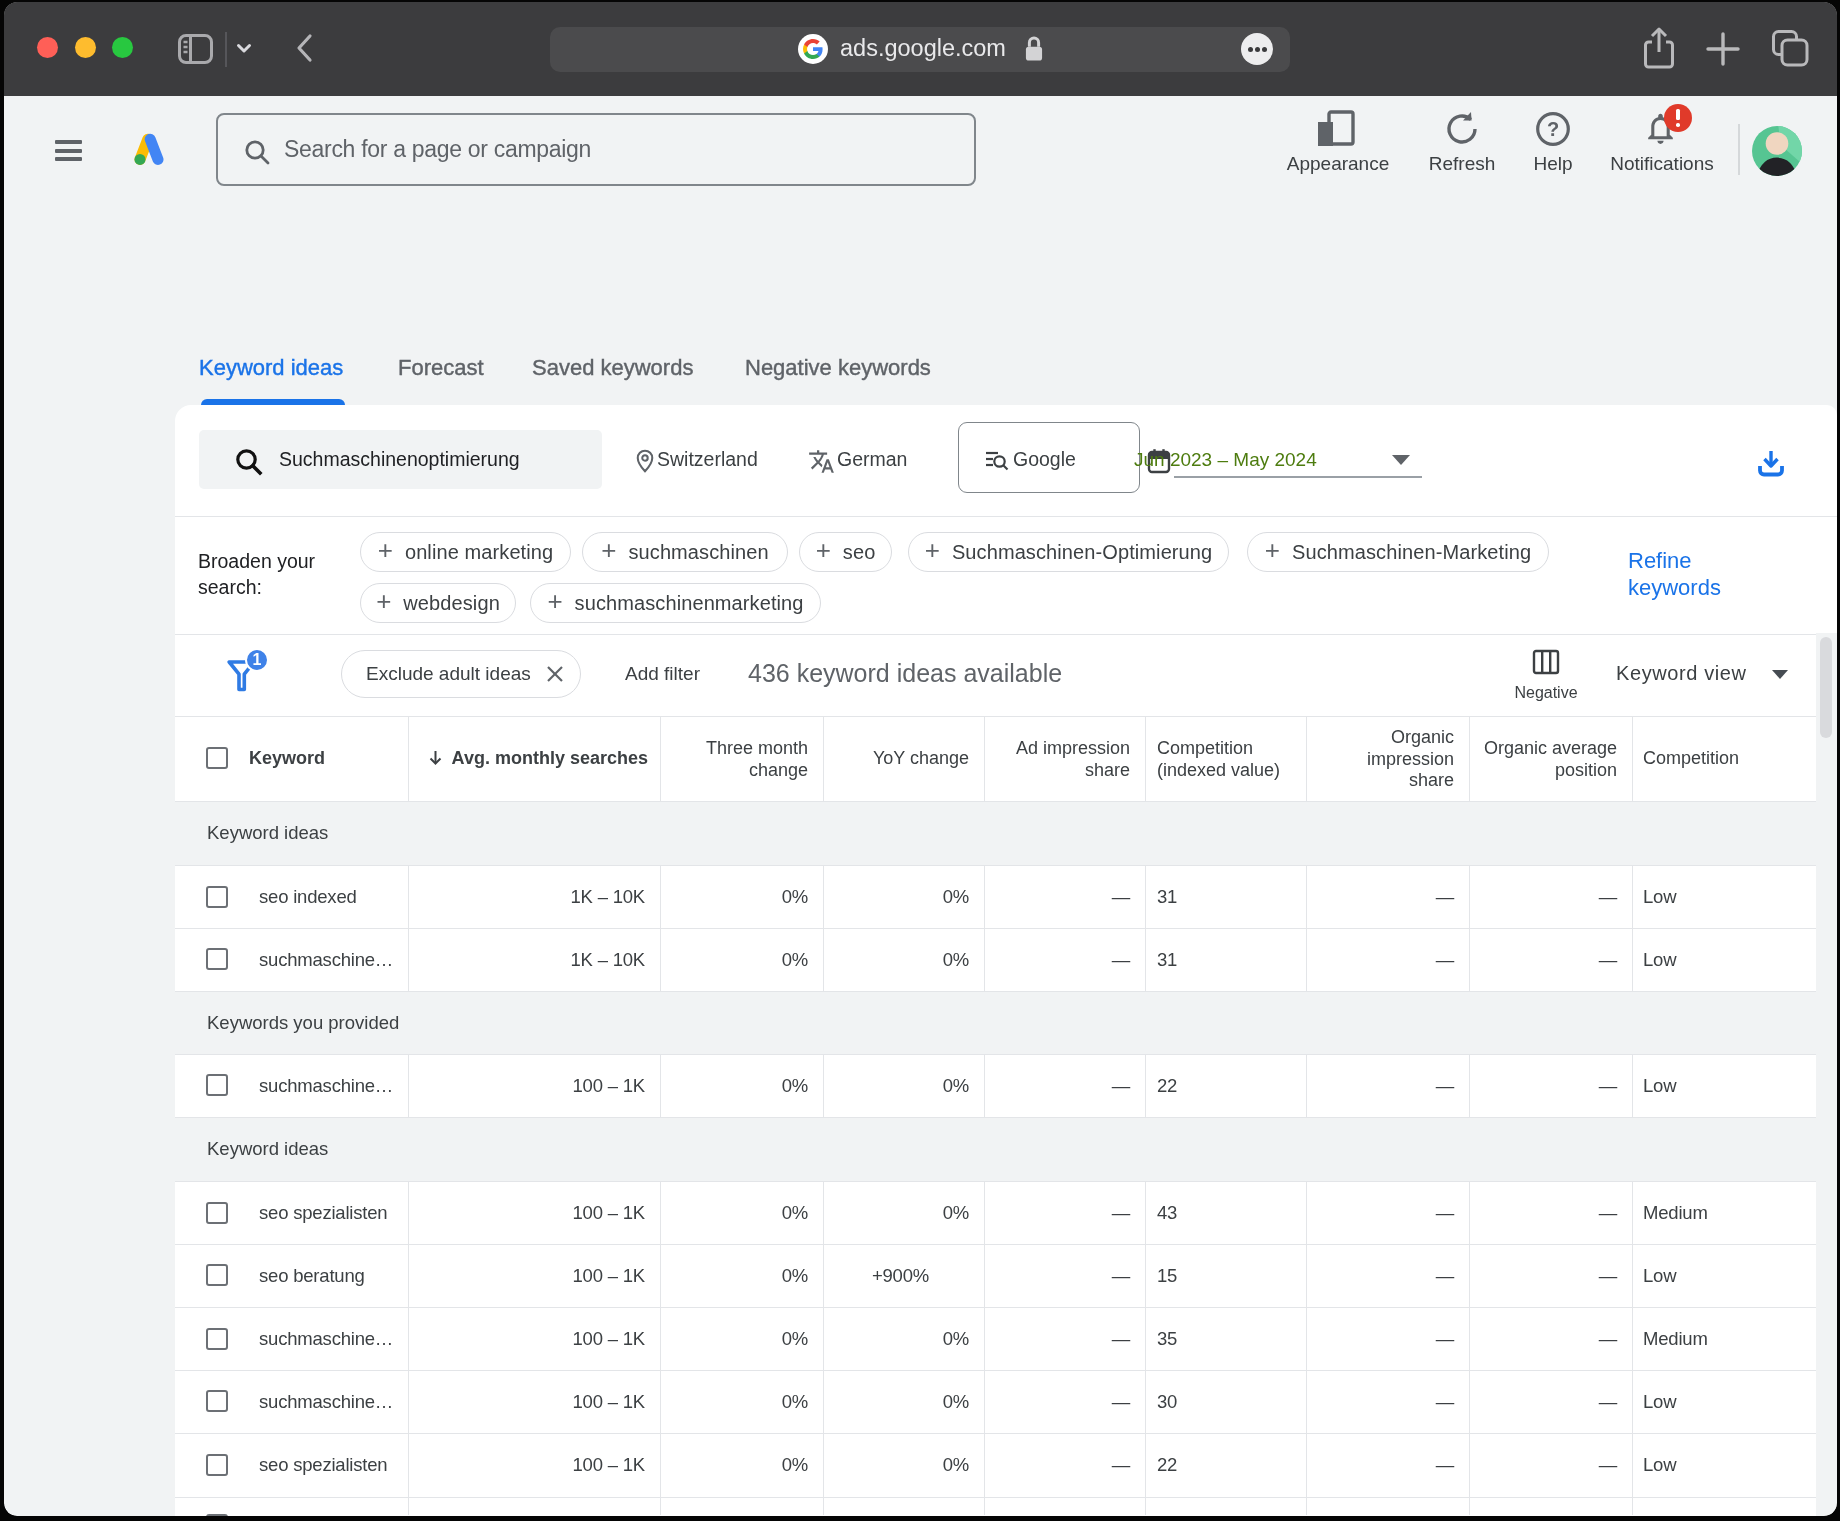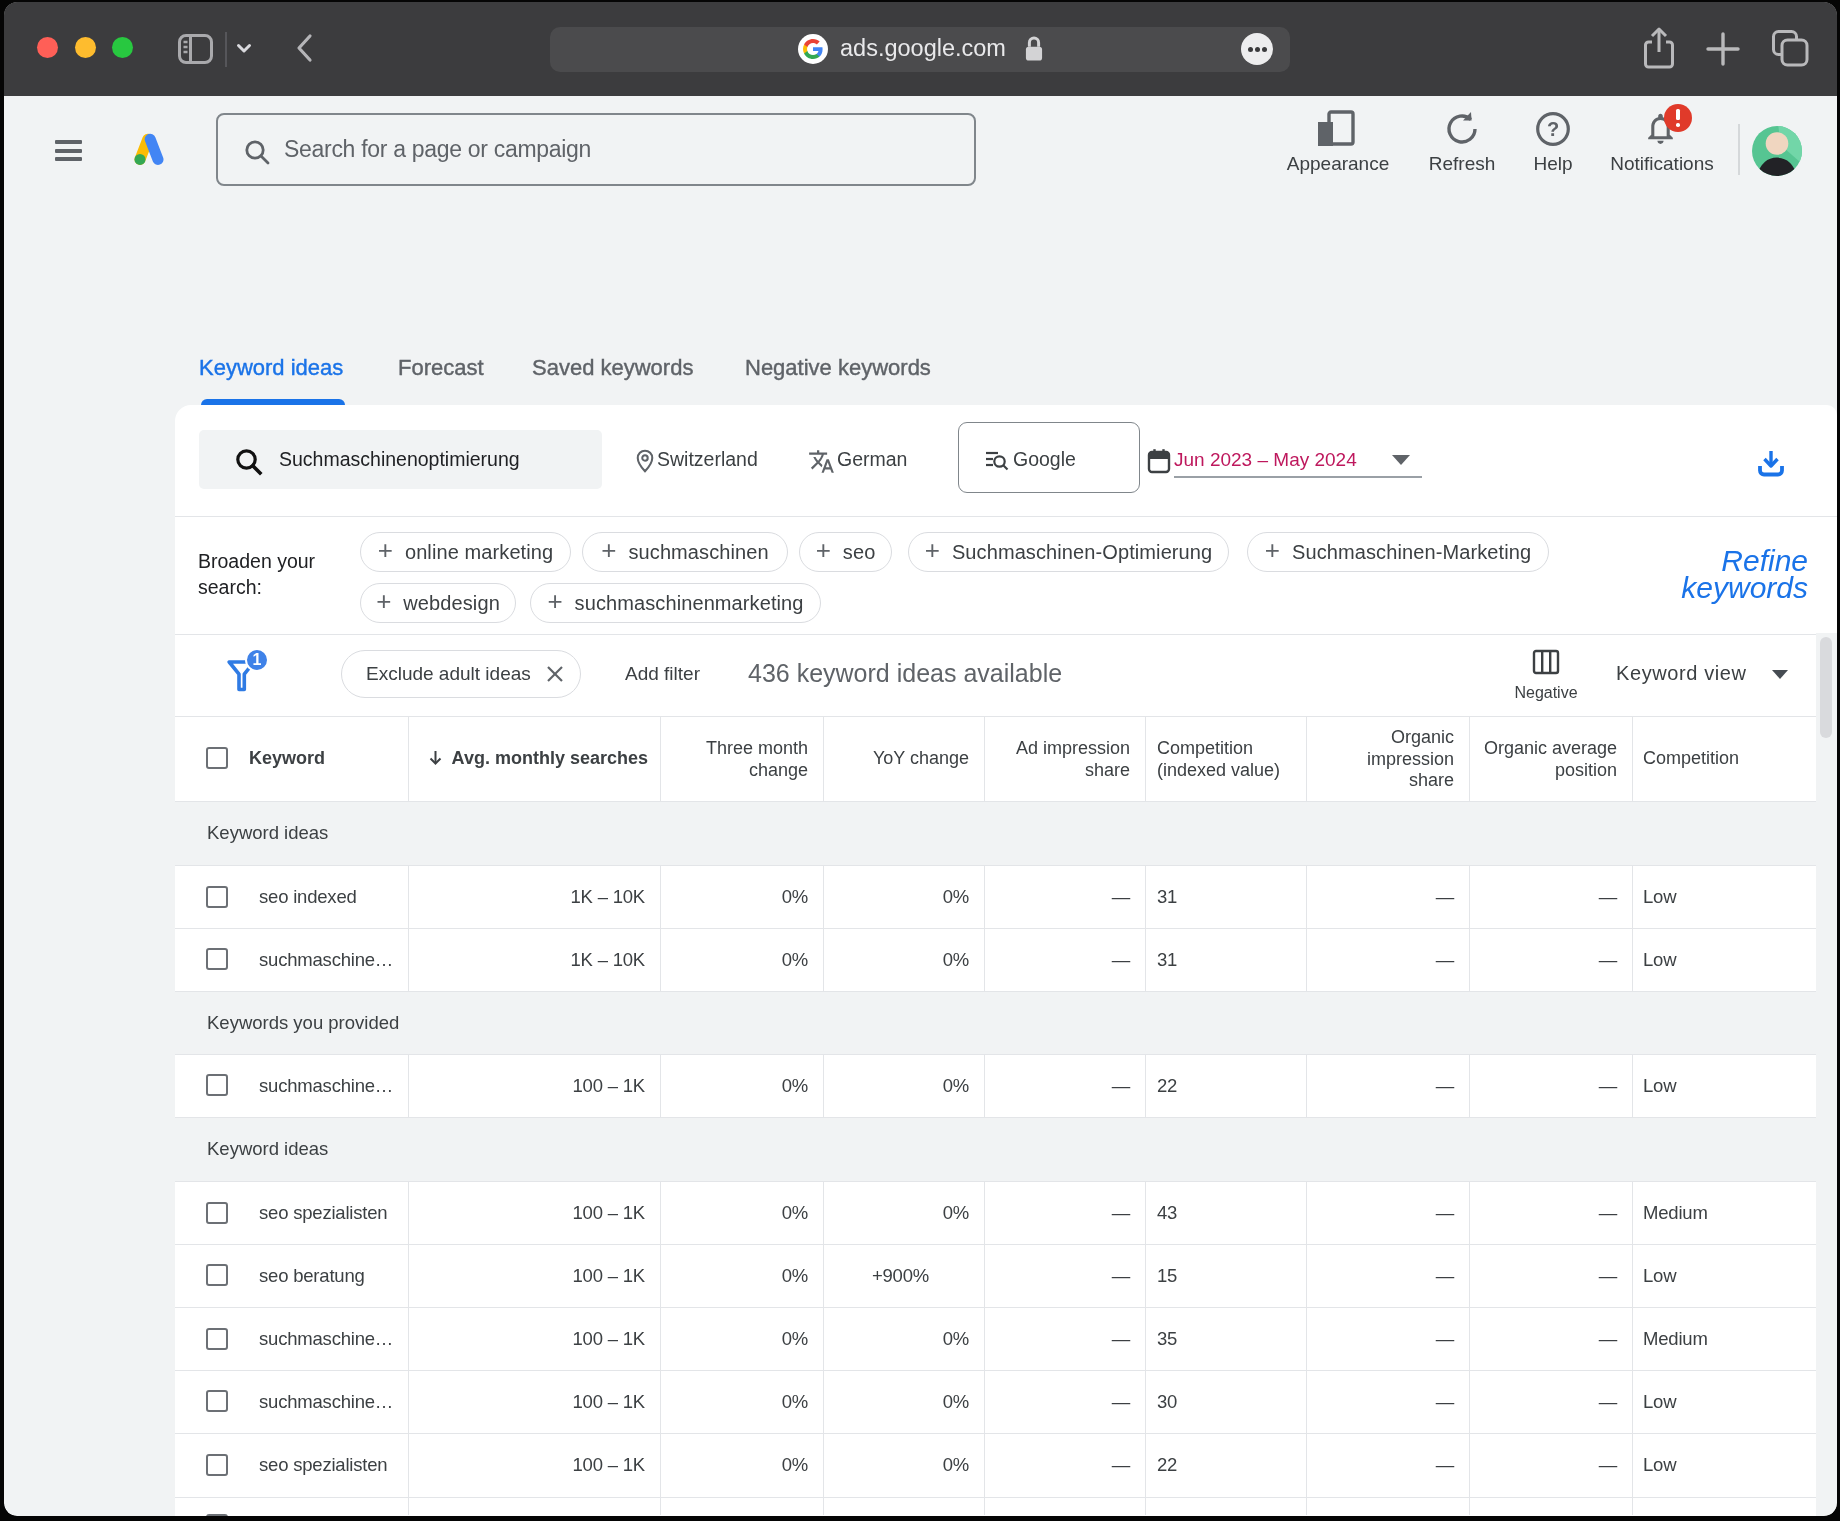--- a/index.html
+++ b/index.html
@@ -179,21 +179,21 @@
       <circle cx="15.5" cy="13.5" r="5.2" fill="none" stroke="#3c4043" stroke-width="2.2"></circle>
       <line x1="19.5" y1="17.5" x2="23.5" y2="21.5" stroke="#3c4043" stroke-width="2.2"></line>
     </svg>
     <div class="abs" style="left:1009px;top:446px;font-size:19.5px;color:#3c4043;">Google</div>
     <svg class="abs" style="left:1143px;top:446px;" width="24" height="26" viewBox="0 0 24 26">
       <rect x="2" y="4" width="20" height="20" rx="3" fill="none" stroke="#3c4043" stroke-width="2.4"></rect>
       <path d="M3 5 H21 V11 H3 Z" fill="#3c4043"></path>
       <line x1="7.5" y1="1.2" x2="7.5" y2="5" stroke="#3c4043" stroke-width="2.4"></line>
       <line x1="16.5" y1="1.2" x2="16.5" y2="5" stroke="#3c4043" stroke-width="2.4"></line>
     </svg>
-    <div class="abs" style="left:1170px;top:446.5px;font-size:19px;color:#be185d;letter-spacing:0;">Jun 2023 – May 2024</div>
+    <div class="abs" style="left:1130px;top:446.5px;font-size:19px;color:#4d7c0f;letter-spacing:0;">Jun 2023 – May 2024</div>
     <div class="abs" style="left:1388px;top:453px;width:0;height:0;border-left:9px solid transparent;border-right:9px solid transparent;border-top:10px solid #5f6368;"></div>
     <div class="abs" style="left:1170px;top:474px;width:248px;height:1.5px;background:#9aa0a6;"></div>
     <svg class="abs" style="left:1753px;top:447px;" width="28" height="30" viewBox="0 0 28 30">
       <line x1="14" y1="2" x2="14" y2="15" stroke="#1a73e8" stroke-width="3.4"></line>
       <path d="M7.5 10 L14 17 L20.5 10" fill="none" stroke="#1a73e8" stroke-width="3.4" stroke-linejoin="round"></path>
       <path d="M3 17 v4.5 a4 4 0 0 0 4 4 h14 a4 4 0 0 0 4 -4 V17" fill="none" stroke="#1a73e8" stroke-width="3.8"></path>
     </svg>
     <div class="hr" style="left:171px;top:513.5px;width:1662px;"></div>
 
     <div class="abs" style="left:194px;top:546px;font-size:19.5px;line-height:26px;color:#202124;">Broaden your<br>search:</div>
@@ -218,21 +218,21 @@
         <span class="ctxt">Suchmaschinen-Marketing</span>
       </div>
     <div class="chip" style="left:356px;top:581px;width:156px;height:40px;">
         <span class="plus">+</span>
         <span class="ctxt">webdesign</span>
       </div>
     <div class="chip" style="left:526px;top:581px;width:291px;height:40px;">
         <span class="plus">+</span>
         <span class="ctxt">suchmaschinenmarketing</span>
       </div>
-    <div class="abs blue" style="left:1624px;top:545px;width:180px;text-align:right;font-size:30px;line-height:27px;font-style:italic;">Refine<br>keywords</div>
+    <div class="abs blue" style="left:1624px;top:545px;width:180px;text-align:left;font-size:22px;line-height:27px;">Refine<br>keywords</div>
     <div class="hr" style="left:171px;top:631.5px;width:1662px;"></div>
 
     <svg class="abs" style="left:223px;top:658px;" width="30" height="33" viewBox="0 0 30 33">
       <path d="M2.2 2 H27 L17.3 14.2 V29.5 H12 V14.2 Z" fill="none" stroke="#2f7be4" stroke-width="3.6" stroke-linejoin="round"></path>
     </svg>
     <div class="abs" style="left:241px;top:645.5px;width:24px;height:24px;border-radius:50%;background:#3f82e8;border:2px solid #fff;"></div>
     <div class="abs" style="left:241px;top:649px;width:24px;text-align:center;font-size:16px;font-weight:bold;color:#fff;">1</div>
     <div class="abs" style="left:337px;top:648px;width:240px;height:48px;border:1px solid #dadce0;border-radius:24px;"></div>
     <div class="abs" style="left:362px;top:661px;font-size:19px;color:#3c4043;">Exclude adult ideas</div>
     <svg class="abs" style="left:541px;top:662px;" width="20" height="20" viewBox="0 0 20 20">

